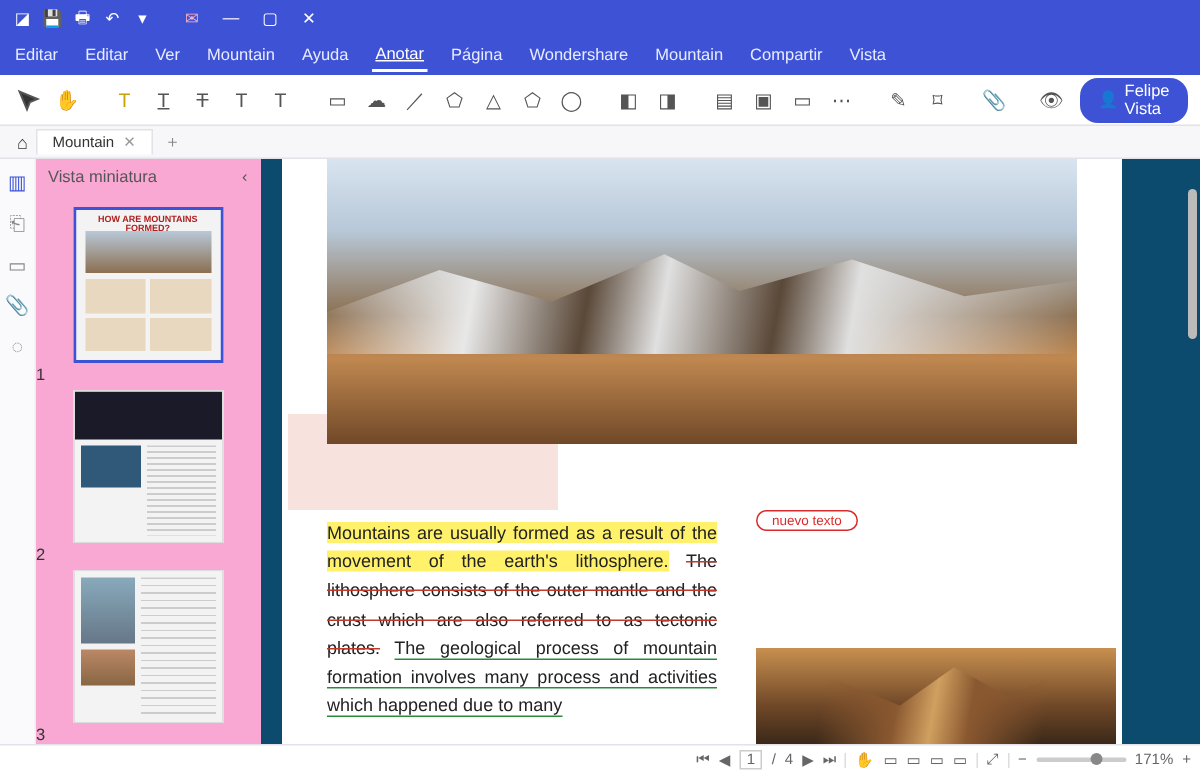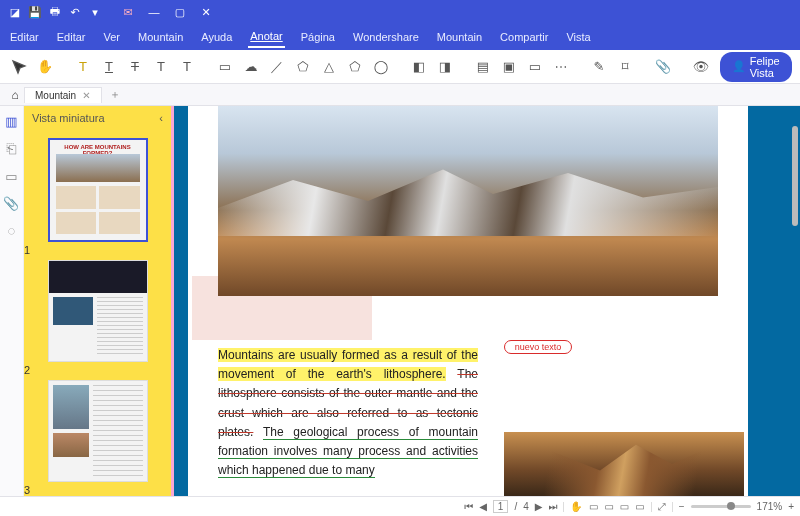--- a/index.html
+++ b/index.html
@@ -21,27 +21,27 @@
 .userpill { margin-left: auto; background: #3d52d5; color: #fff; border-radius: 12px; padding: 3px 12px; font-size: 11px; display: flex; align-items: center; gap: 4px; cursor: pointer; }
 .tabs { height: 22px; background: #f7f7fa; border-bottom: 1px solid #e2e2e8; display: flex; align-items: center; padding-left: 6px; }
 .tabs .home { width: 18px; text-align: center; cursor: pointer; font-size: 12px; }
 .tabs .tab { background: #fff; border: 1px solid #e2e2e8; border-bottom: none; padding: 2px 10px; font-size: 10px; display: flex; align-items: center; gap: 6px; cursor: pointer; }
 .tabs .tab .x { color: #999; font-size: 10px; }
 .tabs .plus { padding: 0 8px; color: #888; cursor: pointer; }
 .workspace { display: flex; height: calc(516px - 24px - 26px - 34px - 22px - 20px); }
 .rail { width: 24px; background: #fafafc; border-right: 1px solid #eee; display: flex; flex-direction: column; align-items: center; gap: 12px; padding-top: 8px; }
 .rail span { font-size: 13px; color: #888; cursor: pointer; }
 .rail span.active { color: #3d52d5; }
-.sidepanel { width: 150px; background: #fde047; border-right: 3px solid #f9a8d4; display: flex; flex-direction: column; }
+.sidepanel { width: 150px; background: #f9a8d4; border-right: 1px solid #f9a8d4; display: flex; flex-direction: column; }
 .sidepanel .hdr { font-size: 11px; padding: 6px 8px; color: #555; display: flex; justify-content: space-between; align-items: center; }
 .thumbs { flex: 1; overflow-y: auto; padding: 4px 0 8px; }
 .thumb { width: 100px; margin: 4px auto 2px; background: #fff; border: 1px solid #ddd; cursor: pointer; position: relative; }
 .thumb.sel { border: 2px solid #3d52d5; }
 .thumb .pg { height: 100px; background: #f3f3f3; position: relative; overflow: hidden; }
-.docarea { flex: 1; background: #0369a1; position: relative; overflow: hidden; }
+.docarea { flex: 1; background: #0c4a6e; position: relative; overflow: hidden; }
 .page { position: absolute; left: 14px; top: 0; width: 560px; height: 100%; background: #fff; }
 .hero { position: absolute; left: 30px; top: 0; width: 500px; height: 190px; background: linear-gradient(180deg,#d8e4f0 0%, #b8c8d8 25%, #8b6f50 55%, #c08850 70%, #704828 100%); }
 .hero::before { content:""; position:absolute; left:0; right:0; top:60px; height:70px; background: linear-gradient(100deg, transparent 0%, #e8e8e8 20%, #5a4838 35%, #e0e0e0 45%, #5a4838 60%, #e0e0e0 70%, transparent 100%); clip-path: polygon(0 60%, 15% 20%, 30% 50%, 45% 5%, 55% 40%, 70% 10%, 85% 45%, 100% 30%, 100% 100%, 0 100%); }
 .pinkbox { position: absolute; left: 4px; top: 170px; width: 180px; height: 64px; background: #f7e2de; }
 .col { position: absolute; top: 240px; font-size: 12px; line-height: 1.6; color: #222; }
 .colL { left: 30px; width: 260px; text-align: justify; }
 .colR { left: 316px; width: 240px; }
 .hl { background: #fff26a; }
 .strike { text-decoration: line-through; text-decoration-color: #c0392b; }
 .ul-green { border-bottom: 1.5px solid #2a8a3a; }

